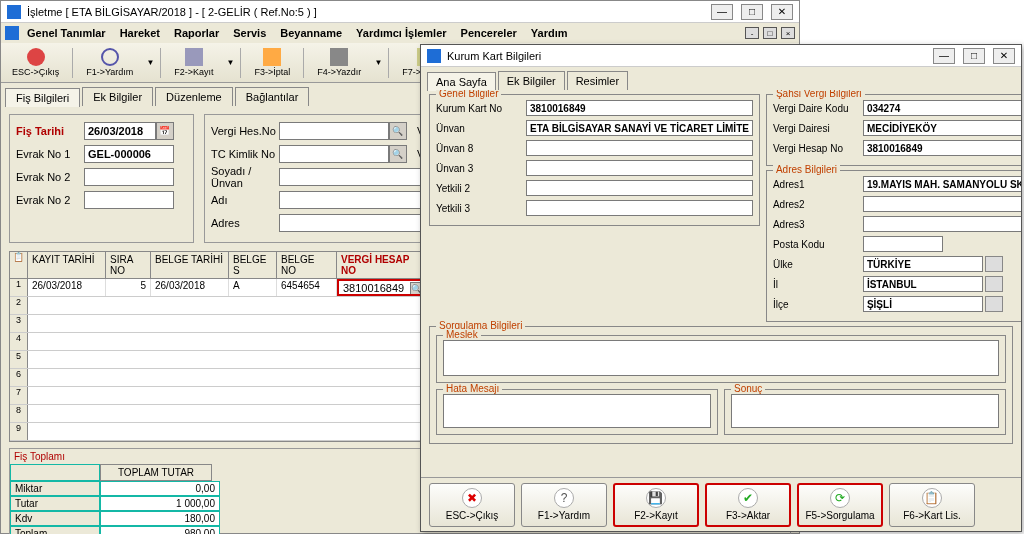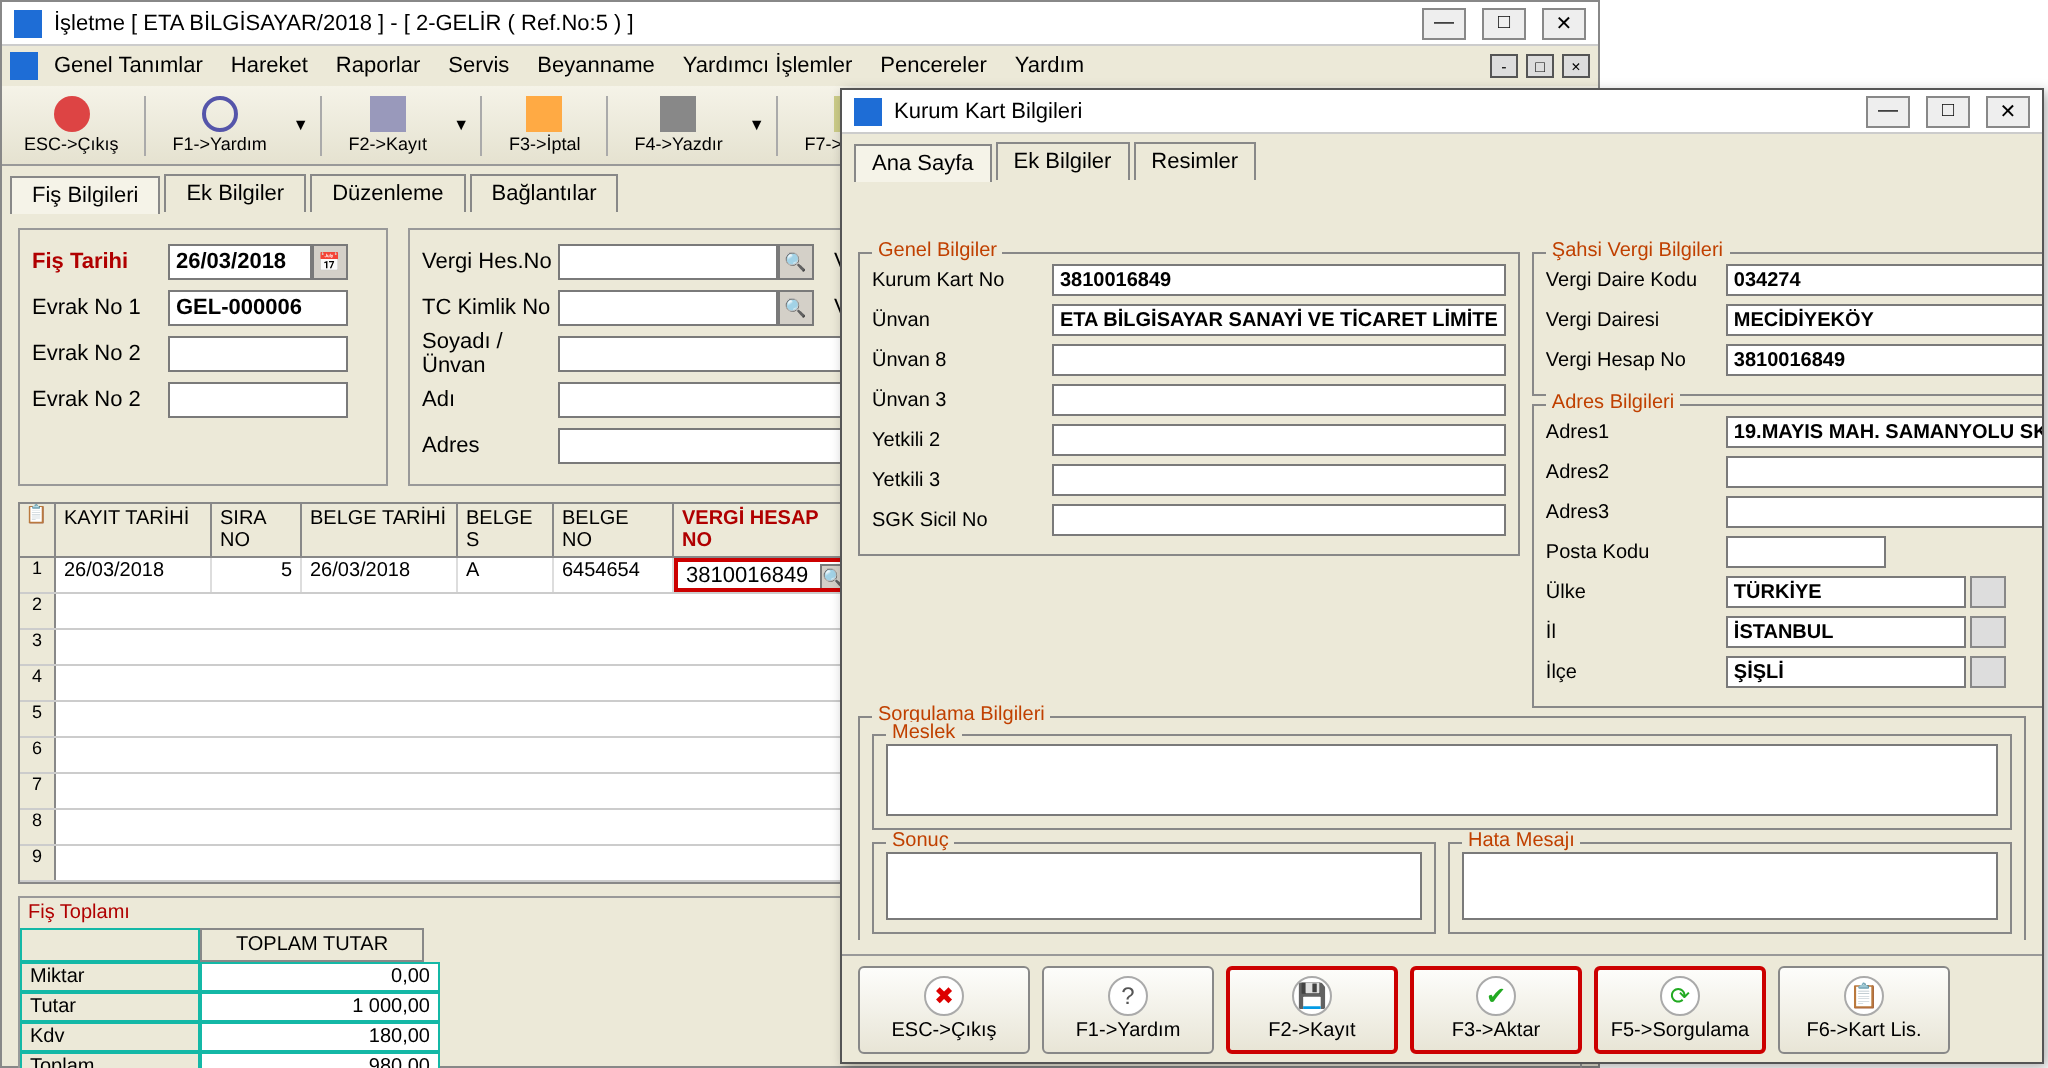--- a/index.html
+++ b/index.html
@@ -7,21 +7,21 @@
 
 
 .main-window { position: absolute; left: 0; top: 0; width: 800px; height: 534px; border: 1px solid #888; background: #ece9d8; }
 .titlebar { height: 22px; background: #fff; display: flex; align-items: center; padding: 0 6px; border-bottom: 1px solid #ccc; }
 .titlebar .icon { width: 14px; height: 14px; background: #1e6dd6; margin-right: 6px; }
 .titlebar .title { flex: 1; }
 .win-controls { display: flex; gap: 8px; }
 .win-btn { width: 22px; height: 16px; border: 1px solid #888; background: #eee; display: flex; align-items: center; justify-content: center; font-size: 10px; }
 
 .menubar { height: 20px; display: flex; align-items: center; padding: 0 4px; gap: 2px; background: #ece9d8; }
-.menubar span { padding: 2px 6px; }
+.menubar span { padding: 2px 6px; font-weight: bold; }
 .small-controls { margin-left: auto; display: flex; gap: 4px; }
 .small-btn { width: 14px; height: 12px; border: 1px solid #555; background: #ddd; font-size: 8px; display: flex; align-items: center; justify-content: center; }
 
 .toolbar { height: 40px; display: flex; align-items: center; padding: 2px 4px; gap: 4px; border-bottom: 1px solid #999; background: linear-gradient(#f5f3e8,#e5e2d0); }
 .tool-btn { display: flex; flex-direction: column; align-items: center; padding: 2px 6px; border: 1px solid transparent; }
 .tool-icon { width: 18px; height: 18px; margin-bottom: 1px; }
 .tool-label { font-size: 9px; }
 .tool-sep { width: 1px; height: 30px; background: #aaa; margin: 0 2px; }
 .dropdown-arrow { font-size: 8px; margin-left: 2px; }
 
@@ -60,21 +60,21 @@
 
 
 .dialog { position: absolute; left: 420px; top: 44px; width: 602px; height: 488px; border: 1px solid #555; background: #ece9d8; box-shadow: 2px 2px 6px rgba(0,0,0,0.3); }
 .dialog .titlebar { background: #fff; }
 .dialog-tabs { display: flex; padding: 4px 6px 0 6px; }
 .dialog-tabs .tab { padding: 3px 8px; }
 .dialog-body { padding: 2px 8px; height: 380px; overflow: hidden; }
 .fieldset { border: 1px solid #888; margin: 2px 0; padding: 4px 6px 6px 6px; position: relative; }
 .fieldset .legend { position: absolute; top: -7px; left: 6px; background: #ece9d8; padding: 0 3px; color: #c04000; font-size: 10px; }
 .dialog-cols { display: flex; gap: 6px; }
-.dcol { flex: 1; margin-top: 32px; }
+.dcol { flex: 1; }
 .drow { display: flex; align-items: center; margin-bottom: 2px; height: 18px; }
 .drow label { width: 90px; font-size: 10px; }
 .dinput { flex: 1; height: 16px; border: 1px solid #7a7a7a; background: #fff; padding: 0 3px; font-size: 10px; display: flex; align-items: center; overflow: hidden; white-space: nowrap; }
 .dinput.bold { font-weight: bold; }
 .flag-btn { width: 18px; height: 16px; border: 1px solid #888; background: #ddd; margin-left: 2px; }
 
 .textarea { width: 100%; height: 46px; border: 1px solid #7a7a7a; background: #fff; }
 
 .dialog-toolbar { position: absolute; bottom: 0; left: 0; right: 0; height: 54px; border-top: 1px solid #999; background: #ece9d8; display: flex; align-items: center; padding: 4px 8px; gap: 6px; }
 .dlg-btn { width: 86px; height: 44px; border: 1px solid #888; background: linear-gradient(#fdfdfb,#e8e5d6); display: flex; flex-direction: column; align-items: center; justify-content: center; border-radius: 3px; }
@@ -334,24 +334,20 @@
           <div class="drow">
               <label>Ünvan 3</label>
               <div class="dinput"></div>
             </div>
           <div class="drow">
               <label>Yetkili 2</label>
               <div class="dinput"></div>
             </div>
           <div class="drow">
               <label>Yetkili 3</label>
-              <div class="dinput"></div>
-            </div>
-          <div class="drow">
-              <label>SGK Sicil No</label>
               <div class="dinput"></div>
             </div>
         </div>
       </div>
       <div class="dcol">
         <div style="display:flex;gap:4px">
           <div class="fieldset" style="flex:1">
             <div class="legend">Şahsi  Vergi Bilgileri</div>
             <div class="drow">
                 <label>Vergi Daire Kodu</label>
@@ -406,25 +402,25 @@
     </div>
 
     <div class="fieldset">
       <div class="legend">Sorgulama Bilgileri</div>
       <div class="fieldset" style="margin-top:4px">
         <div class="legend">Meslek</div>
         <div class="textarea" style="height:36px"></div>
       </div>
       <div style="display:flex;gap:6px;margin-top:4px">
         <div class="fieldset" style="flex:1">
+          <div class="legend">Hata Mesajı</div>
+          <div class="textarea" style="height:34px"></div>
+        </div>
+        <div class="fieldset" style="flex:1">
           <div class="legend">Sonuç</div>
-          <div class="textarea" style="height:34px"></div>
-        </div>
-        <div class="fieldset" style="flex:1">
-          <div class="legend">Hata Mesajı</div>
           <div class="textarea" style="height:34px"></div>
         </div>
       </div>
     </div>
   </div>
 
   <div class="dialog-toolbar" id="dlg-toolbar">
       <div class="dlg-btn">
         <div class="bicon" style="background:#fff;border:1px solid #aaa;color:#d00">✖</div>
         <div class="blabel">ESC-&gt;Çıkış</div>

